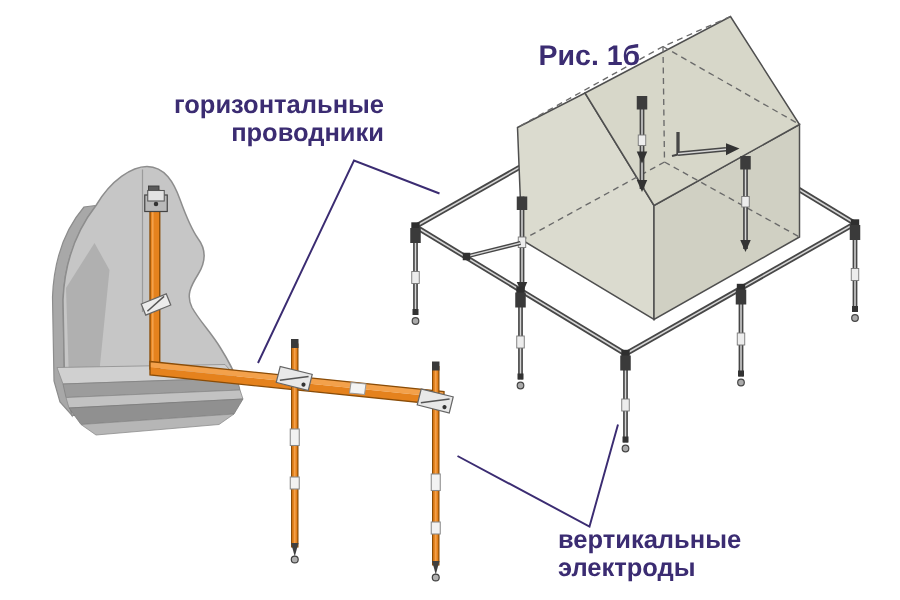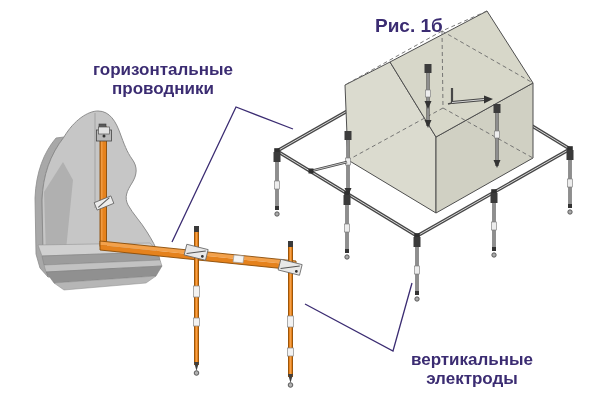--- a/index.html
+++ b/index.html
@@ -4,24 +4,24 @@
 <style>
   html,body{margin:0;padding:0;}
   body{width:600px;height:400px;position:relative;background:#ffffff;overflow:hidden;
        font-family:"Liberation Sans",sans-serif;}
   .stage{position:absolute;inset:0;width:600px;height:400px;}
   svg{position:absolute;top:0;left:0;}
   .lbl{position:absolute;color:#3b2c72;font-weight:bold;line-height:1.12;
        white-space:pre-line;}
   .caption{font-size:19px;}
   .note{font-size:17px;}
-  #lbl-horiz{left:70px;top:60px;width:186px;text-align:center;}
-  #lbl-vert{left:372px;top:350px;width:200px;text-align:center;}
+  #lbl-horiz{left:70px;top:60px;width:186px;text-align:right;}
+  #lbl-vert{left:372px;top:350px;width:200px;text-align:left;}
   #cap-1a{left:22px;top:96px;}
-  #cap-1b{left:359px;top:15px;margin-left:16px;}
+  #cap-1b{left:359px;top:27px;}
 </style>
 </head>
 <body>
 
 <div class="stage">
 
 <svg width="600" height="400" viewBox="0 0 600 400">
 
   <g>
 

